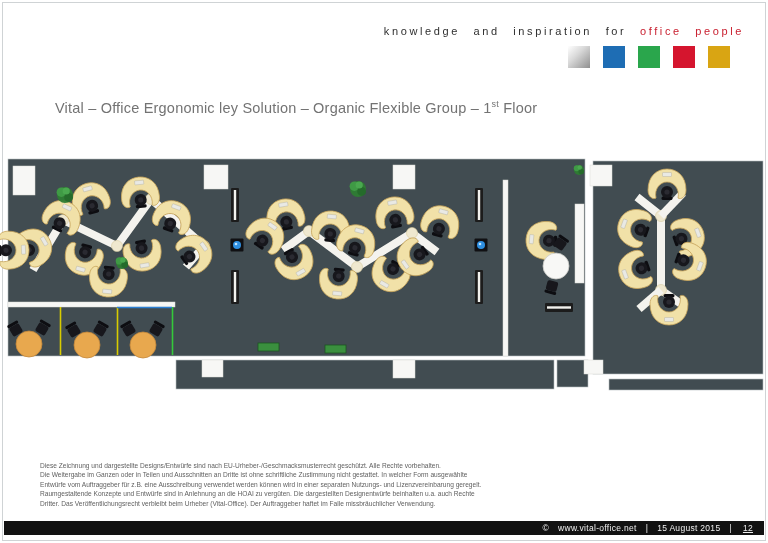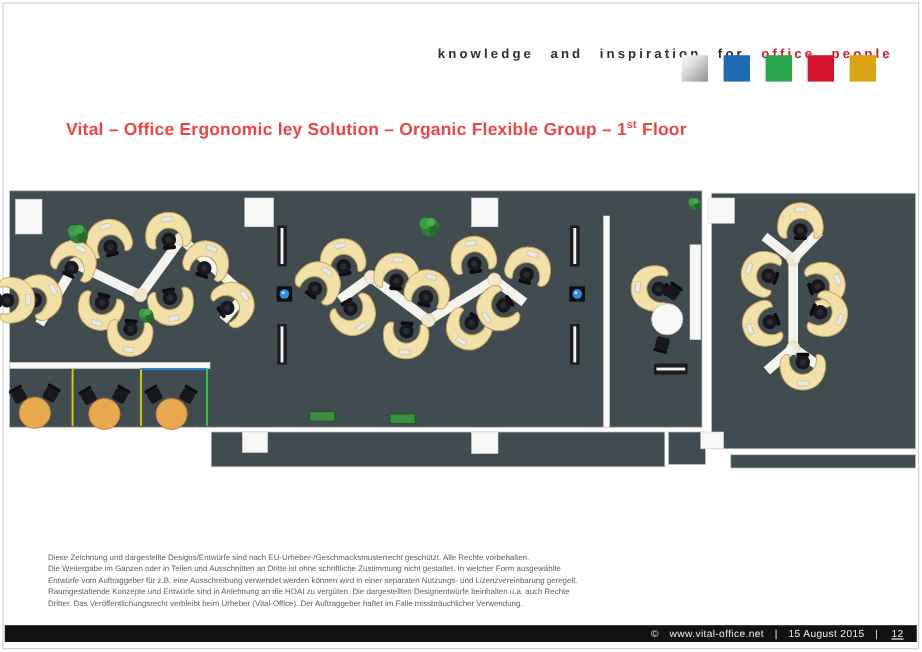--- a/index.html
+++ b/index.html
@@ -1,28 +1,28 @@
 <!DOCTYPE html>
 <html><head>
 <meta charset="utf-8">
 <style>
   html,body{margin:0;padding:0;background:#ffffff;}
   .slide{position:relative;width:768px;height:543px;background:#ffffff;overflow:hidden;
          font-family:"Liberation Sans",sans-serif;}
   .frame{position:absolute;inset:2px;border:1px solid #cfd3d5;pointer-events:none;}
   
   .logo-wrap{position:absolute;left:46px;top:16px;}
-  .tagline{position:absolute;top:39px;right:24px;font-size:11px;font-weight:700;
+  .tagline{position:absolute;top:25px;right:24px;font-size:11px;font-weight:400;
            letter-spacing:2.6px;word-spacing:8px;color:#2f2f2f;white-space:nowrap;margin-left:24px;}
   .tagline .red{color:#c92030;}
   .squares{position:absolute;top:46px;right:38px;display:flex;gap:13px;}
   .square{width:22px;height:22px;}
   .square.silver{background:linear-gradient(135deg,#ffffff 0%,#d9d9d9 40%,#8f8f8f 100%) !important;}
   
-  .page-title{position:absolute;left:55px;top:99px;font-size:14.5px;font-weight:bold;color:#ef4444;
+  .page-title{position:absolute;left:55px;top:99px;font-size:14.5px;font-weight:normal;color:#737373;
               letter-spacing:.2px;white-space:nowrap;}
   .page-title sup{font-size:9px;}
   
   #plan-svg{position:absolute;left:0;top:0;}
   
   .legal{position:absolute;left:40px;top:461px;font-size:6.6px;line-height:9.4px;color:#5f5f5f;}
   
   .footer{position:absolute;left:4px;top:521px;width:760px;height:14px;background:#121212;
           color:#eeeeee;display:flex;align-items:center;justify-content:flex-end;
           font-size:8.5px;letter-spacing:.3px;}

